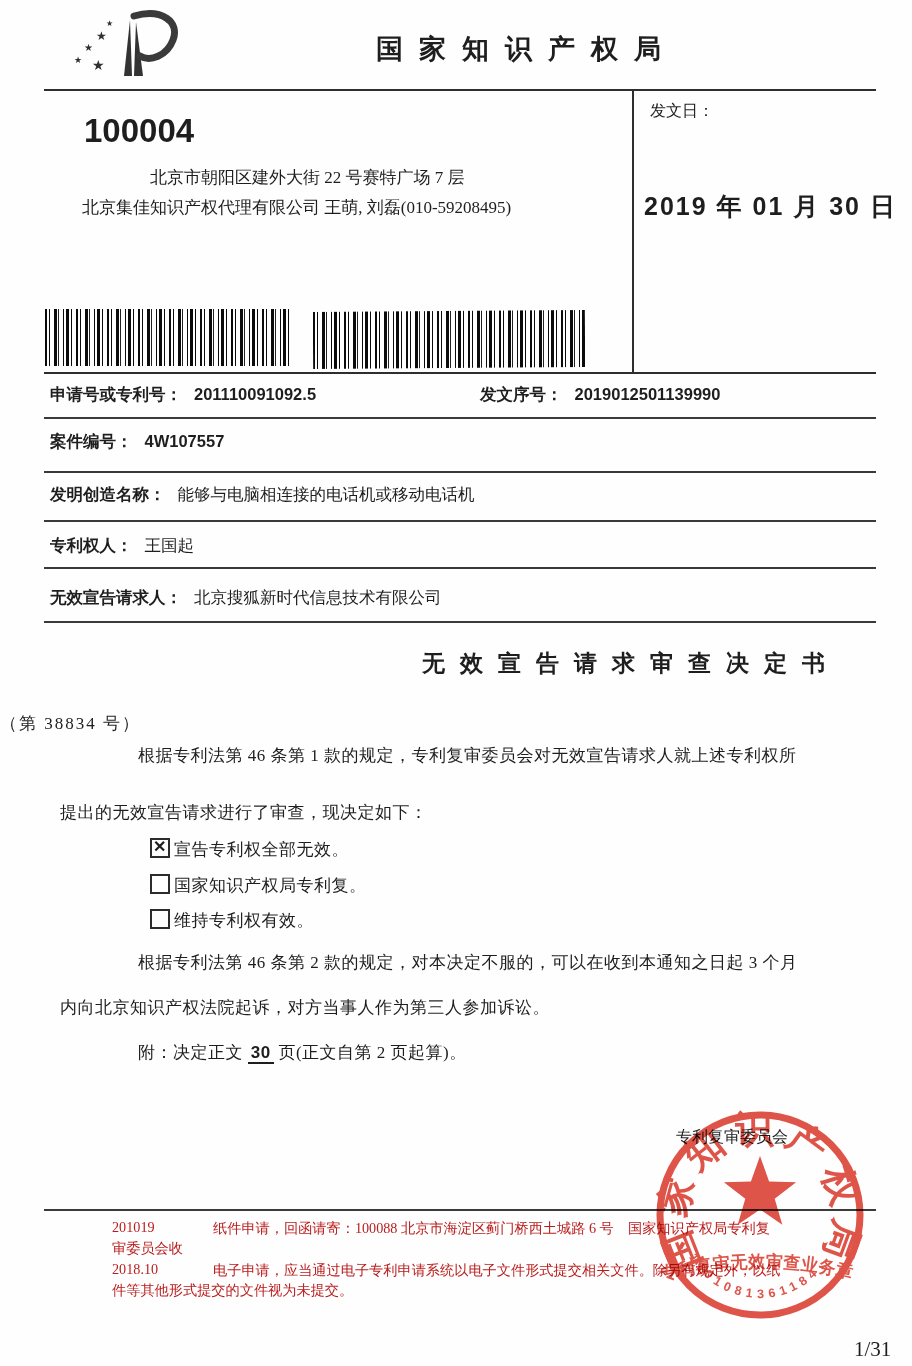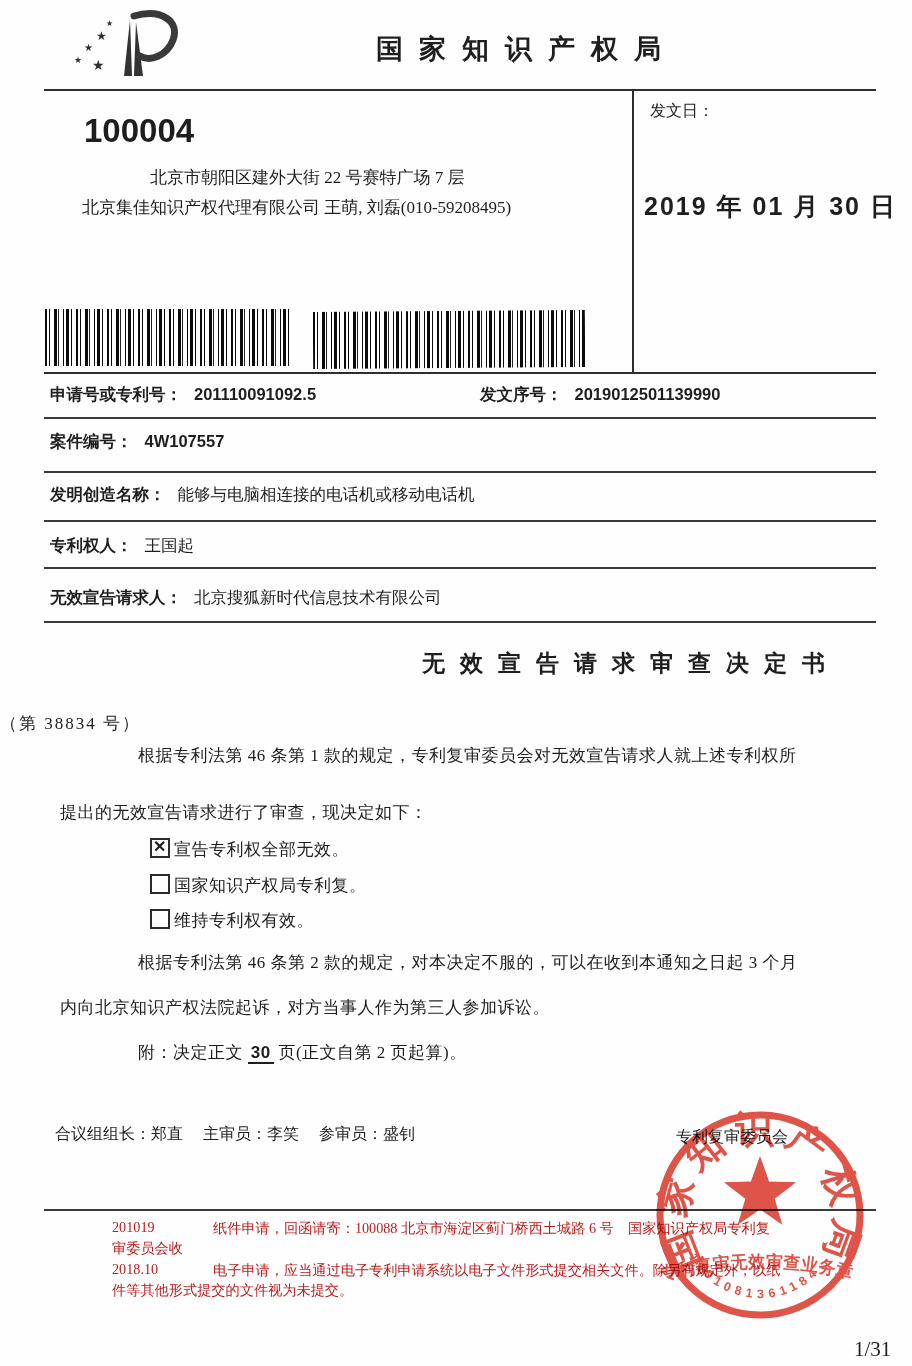--- a/index.html
+++ b/index.html
@@ -123,21 +123,20 @@
 
   <div class="abs body-line indent" style="left:60px;top:951px;">根据专利法第 46 条第 2 款的规定，对本决定不服的，可以在收到本通知之日起 3 个月</div>
   <div class="abs body-line" style="left:60px;top:996px;">内向北京知识产权法院起诉，对方当事人作为第三人参加诉讼。</div>
 
   <div class="abs body-line" style="left:138px;top:1041px;">
     <span>附：决定正文</span>
     <span class="underlined-num">30</span>
     <span>页(正文自第 2 页起算)。</span>
   </div>
 
-  <div class="abs panel-line" style="left:55px;top:1124px;">合议组组长：郑直　 主审员：李笑　 参审员：盛钊</div>
   <div class="abs panel-line" style="left:676px;top:1127px;">专利复审委员会</div>
 
   <div class="abs footer-text" style="left:112px;top:1219px;">201019</div>
   <div class="abs footer-text" style="left:213px;top:1219px;">纸件申请，回函请寄：100088 北京市海淀区蓟门桥西土城路 6 号　国家知识产权局专利复</div>
   <div class="abs footer-text" style="left:112px;top:1239px;">审委员会收</div>
   <div class="abs footer-text" style="left:112px;top:1261px;">2018.10</div>
   <div class="abs footer-text" style="left:213px;top:1261px;">电子申请，应当通过电子专利申请系统以电子文件形式提交相关文件。除另有规定外，以纸</div>
   <div class="abs footer-text" style="left:112px;top:1281px;">件等其他形式提交的文件视为未提交。</div>
 
   <div class="abs pageno" style="left:854px;top:1337px;">1/31</div>

